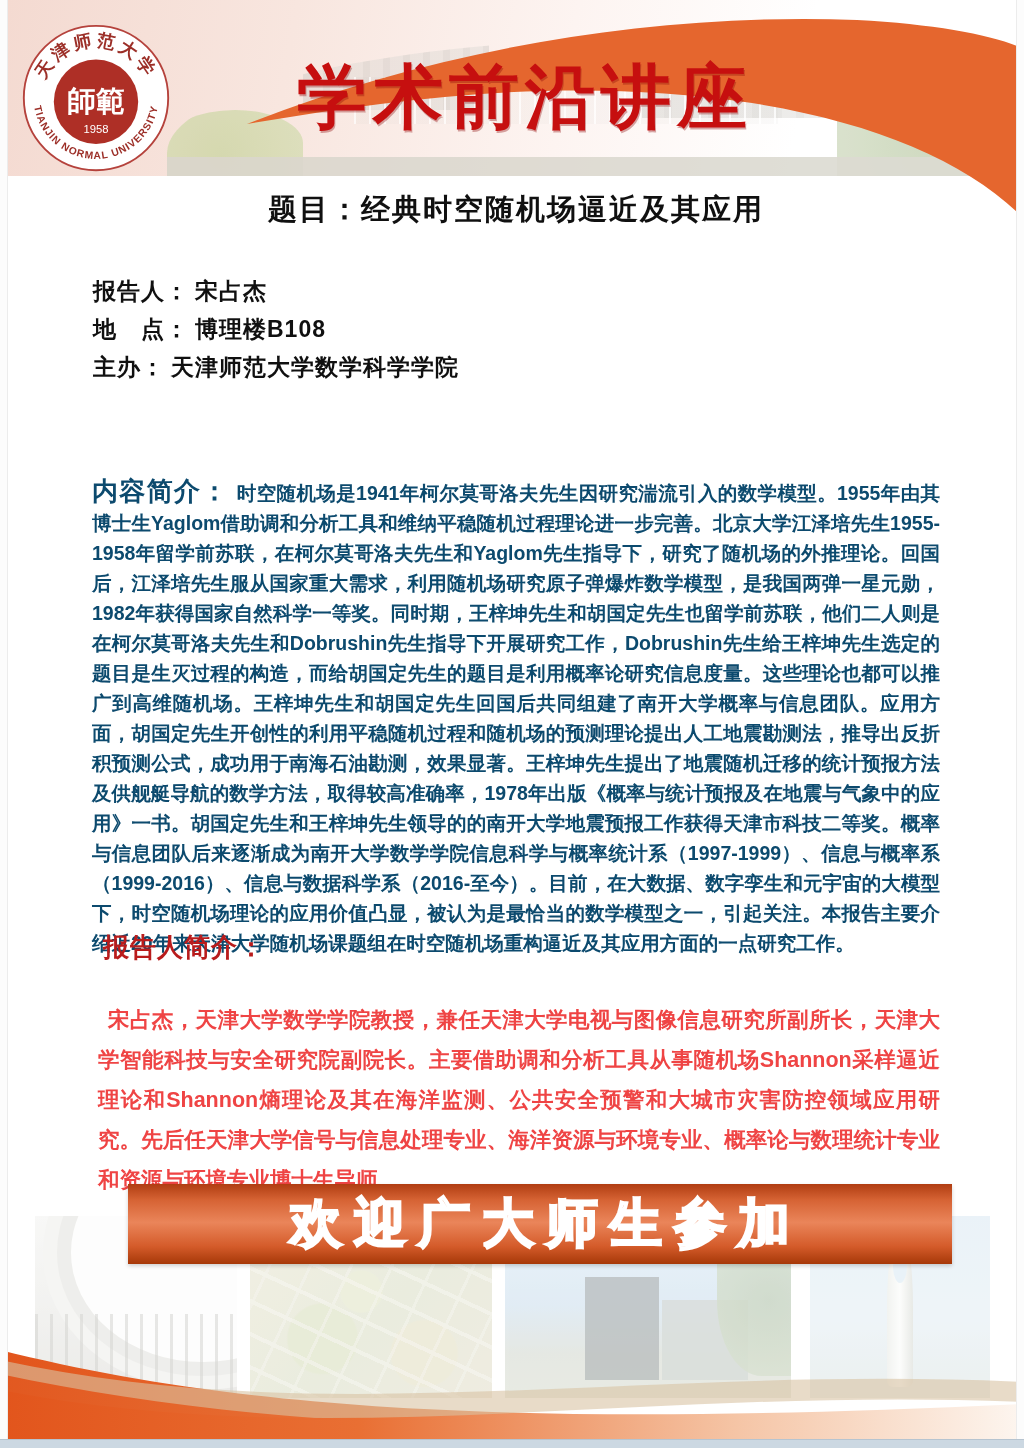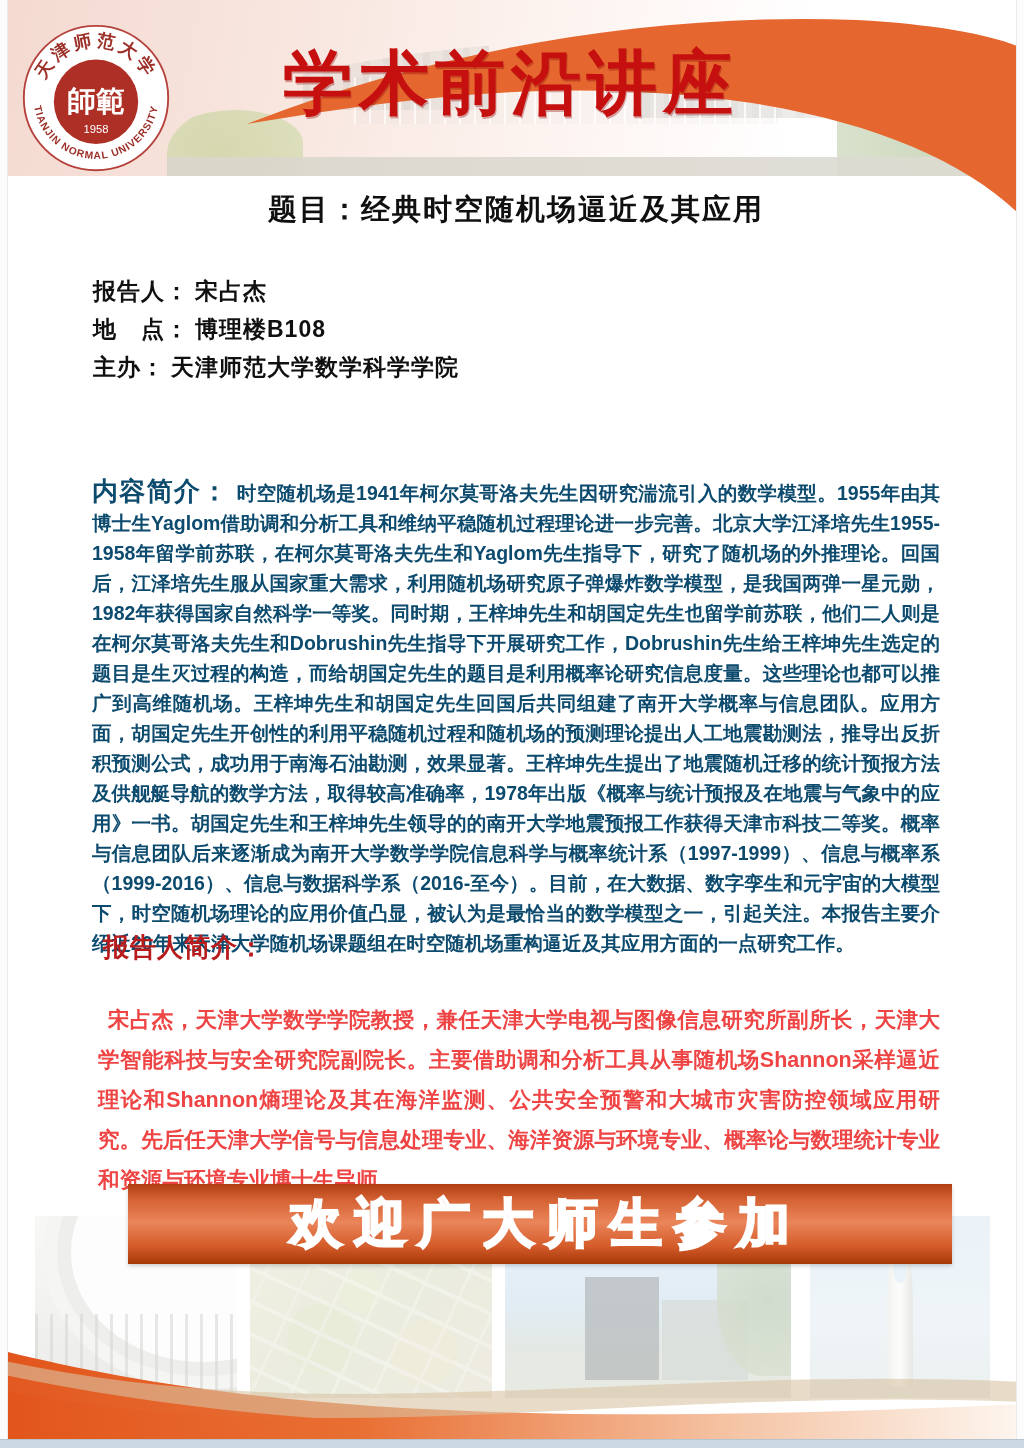--- a/index.html
+++ b/index.html
@@ -29,21 +29,21 @@
   .photo-green-l{position:absolute;left:0;bottom:0;width:16%;height:48%;border-radius:50% 50% 0 0;
     background:radial-gradient(circle at 40% 70%,#c9d49f,#d4dcb2);opacity:.85;}
   .photo-green-r{position:absolute;right:0;bottom:0;width:21%;height:72%;border-radius:40% 30% 0 0;
     background:radial-gradient(circle at 60% 60%,#b8c8a2,#ccd7ba);opacity:.8;}
   .photo-plaza{position:absolute;left:0;right:0;bottom:0;height:14%;background:#d7d5cb;opacity:.9;}
   .stone{position:absolute;left:268px;bottom:0;width:326px;height:50px;border-radius:8px 14px 0 0;
     background:linear-gradient(180deg,#e5e1d9 0%,#d5d1c7 100%);box-shadow:inset 0 2px 0 #f0ece4;
     display:flex;align-items:center;justify-content:center;}
   .stone-text{font-family:"DejaVu Serif",serif;font-size:36px;color:#a39f93;letter-spacing:48px;padding-left:48px;}
 
-  .series-title{position:absolute;left:276px;top:48px;z-index:6;margin:0;
+  .series-title{position:absolute;left:276px;top:48px;z-index:6;margin:14px;
     font-family:"DejaVu Serif",serif;font-weight:bold;font-size:70px;line-height:1;
     color:#c60f0f;letter-spacing:6px;text-shadow:1px 2px 0 rgba(140,10,10,.35);}
 
   .seal{position:absolute;left:14px;top:22px;z-index:7;}
 
   
   .lecture-title{position:absolute;top:190px;left:0;width:968px;text-align:center;z-index:4;
     font-size:29px;font-weight:bold;color:#101010;letter-spacing:2px;margin-left:32px;}
   .info{position:absolute;top:278px;left:93px;z-index:4;}
   .info-row{font-size:23px;font-weight:bold;color:#101010;line-height:26px;margin-bottom:12px;letter-spacing:1px;}

